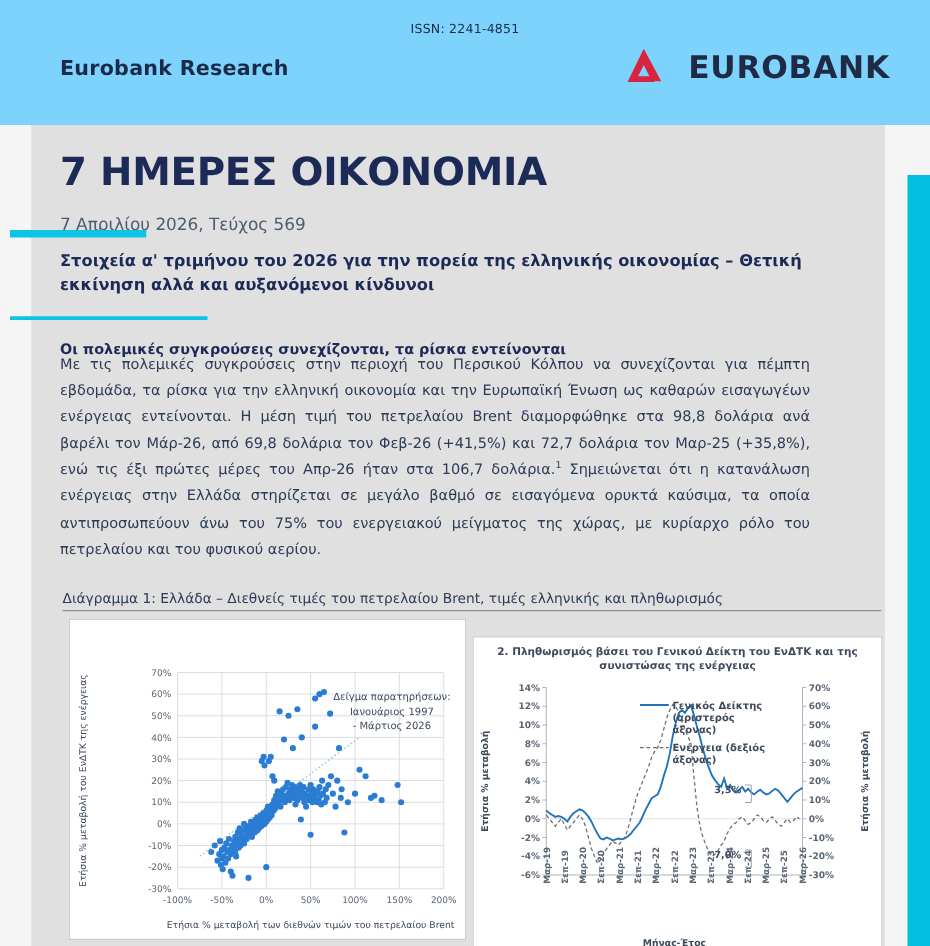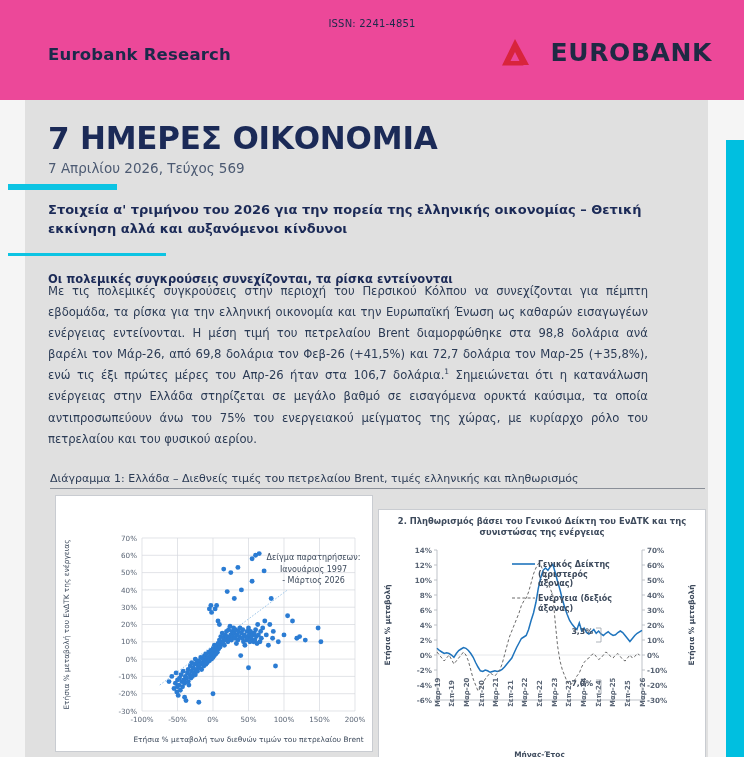--- a/index.html
+++ b/index.html
@@ -4,37 +4,37 @@
 <style>
   html,body{margin:0;padding:0;}
   body{
     width:744px;height:757px;
     background:#f5f5f5;
     font-family:"DejaVu Sans","Liberation Sans",sans-serif;
     overflow:hidden;
     position:relative;
   }
   
-  .masthead{position:absolute;left:0;top:0;width:744px;height:100px;background:#ec4899;}
+  .masthead{position:absolute;left:0;top:0;width:744px;height:100px;background:#7dd3fc;}
   .issn{position:absolute;left:0;top:18px;width:744px;text-align:center;
         font-size:10px;color:#1b2a4a;letter-spacing:.2px;}
   .brand{position:absolute;left:48px;top:45px;font-size:16.5px;font-weight:bold;
          color:#1b2a4a;letter-spacing:.2px;}
-  .logo{position:absolute;right:32px;top:38px;display:flex;gap:20px;}
+  .logo{position:absolute;right:32px;top:38px;display:flex;align-items:center;gap:20px;}
   .logo-mark{width:32px;height:30px;}
   .logo-word{font-size:25px;font-weight:bold;color:#1f2a44;letter-spacing:.6px;}
 
   
   .panel{position:absolute;left:25px;top:100px;width:683px;height:657px;background:#e0e0e0;}
   .accent-bar{position:absolute;right:0;top:140px;width:18px;height:617px;background:#00bfe0;}
 
   
   .title{position:absolute;left:48px;top:120px;font-size:31px;font-weight:bold;
          color:#1b2a57;letter-spacing:-.2px;}
-  .subtitle{position:absolute;left:48px;top:160px;font-size:13.5px;color:#4c5a72;}
+  .subtitle{position:absolute;left:48px;top:172px;font-size:13.5px;color:#4c5a72;}
   .rule1{position:absolute;left:8px;top:184px;width:109px;height:6px;background:#0dc4e3;}
   .rule2{position:absolute;left:8px;top:253px;width:158px;height:3px;background:#0dc4e3;}
 
   .headline{position:absolute;left:48px;top:200px;width:600px;font-size:13px;
             font-weight:bold;color:#1b2a57;line-height:1.48;}
   .section-head{position:absolute;left:48px;top:272px;width:600px;font-size:11.5px;
             font-weight:bold;color:#1b2a57;}
 
   .body-copy{position:absolute;left:48px;top:281px;width:600px;font-size:11.6px;
              color:#2b3b55;line-height:1.82;text-align:justify;}

